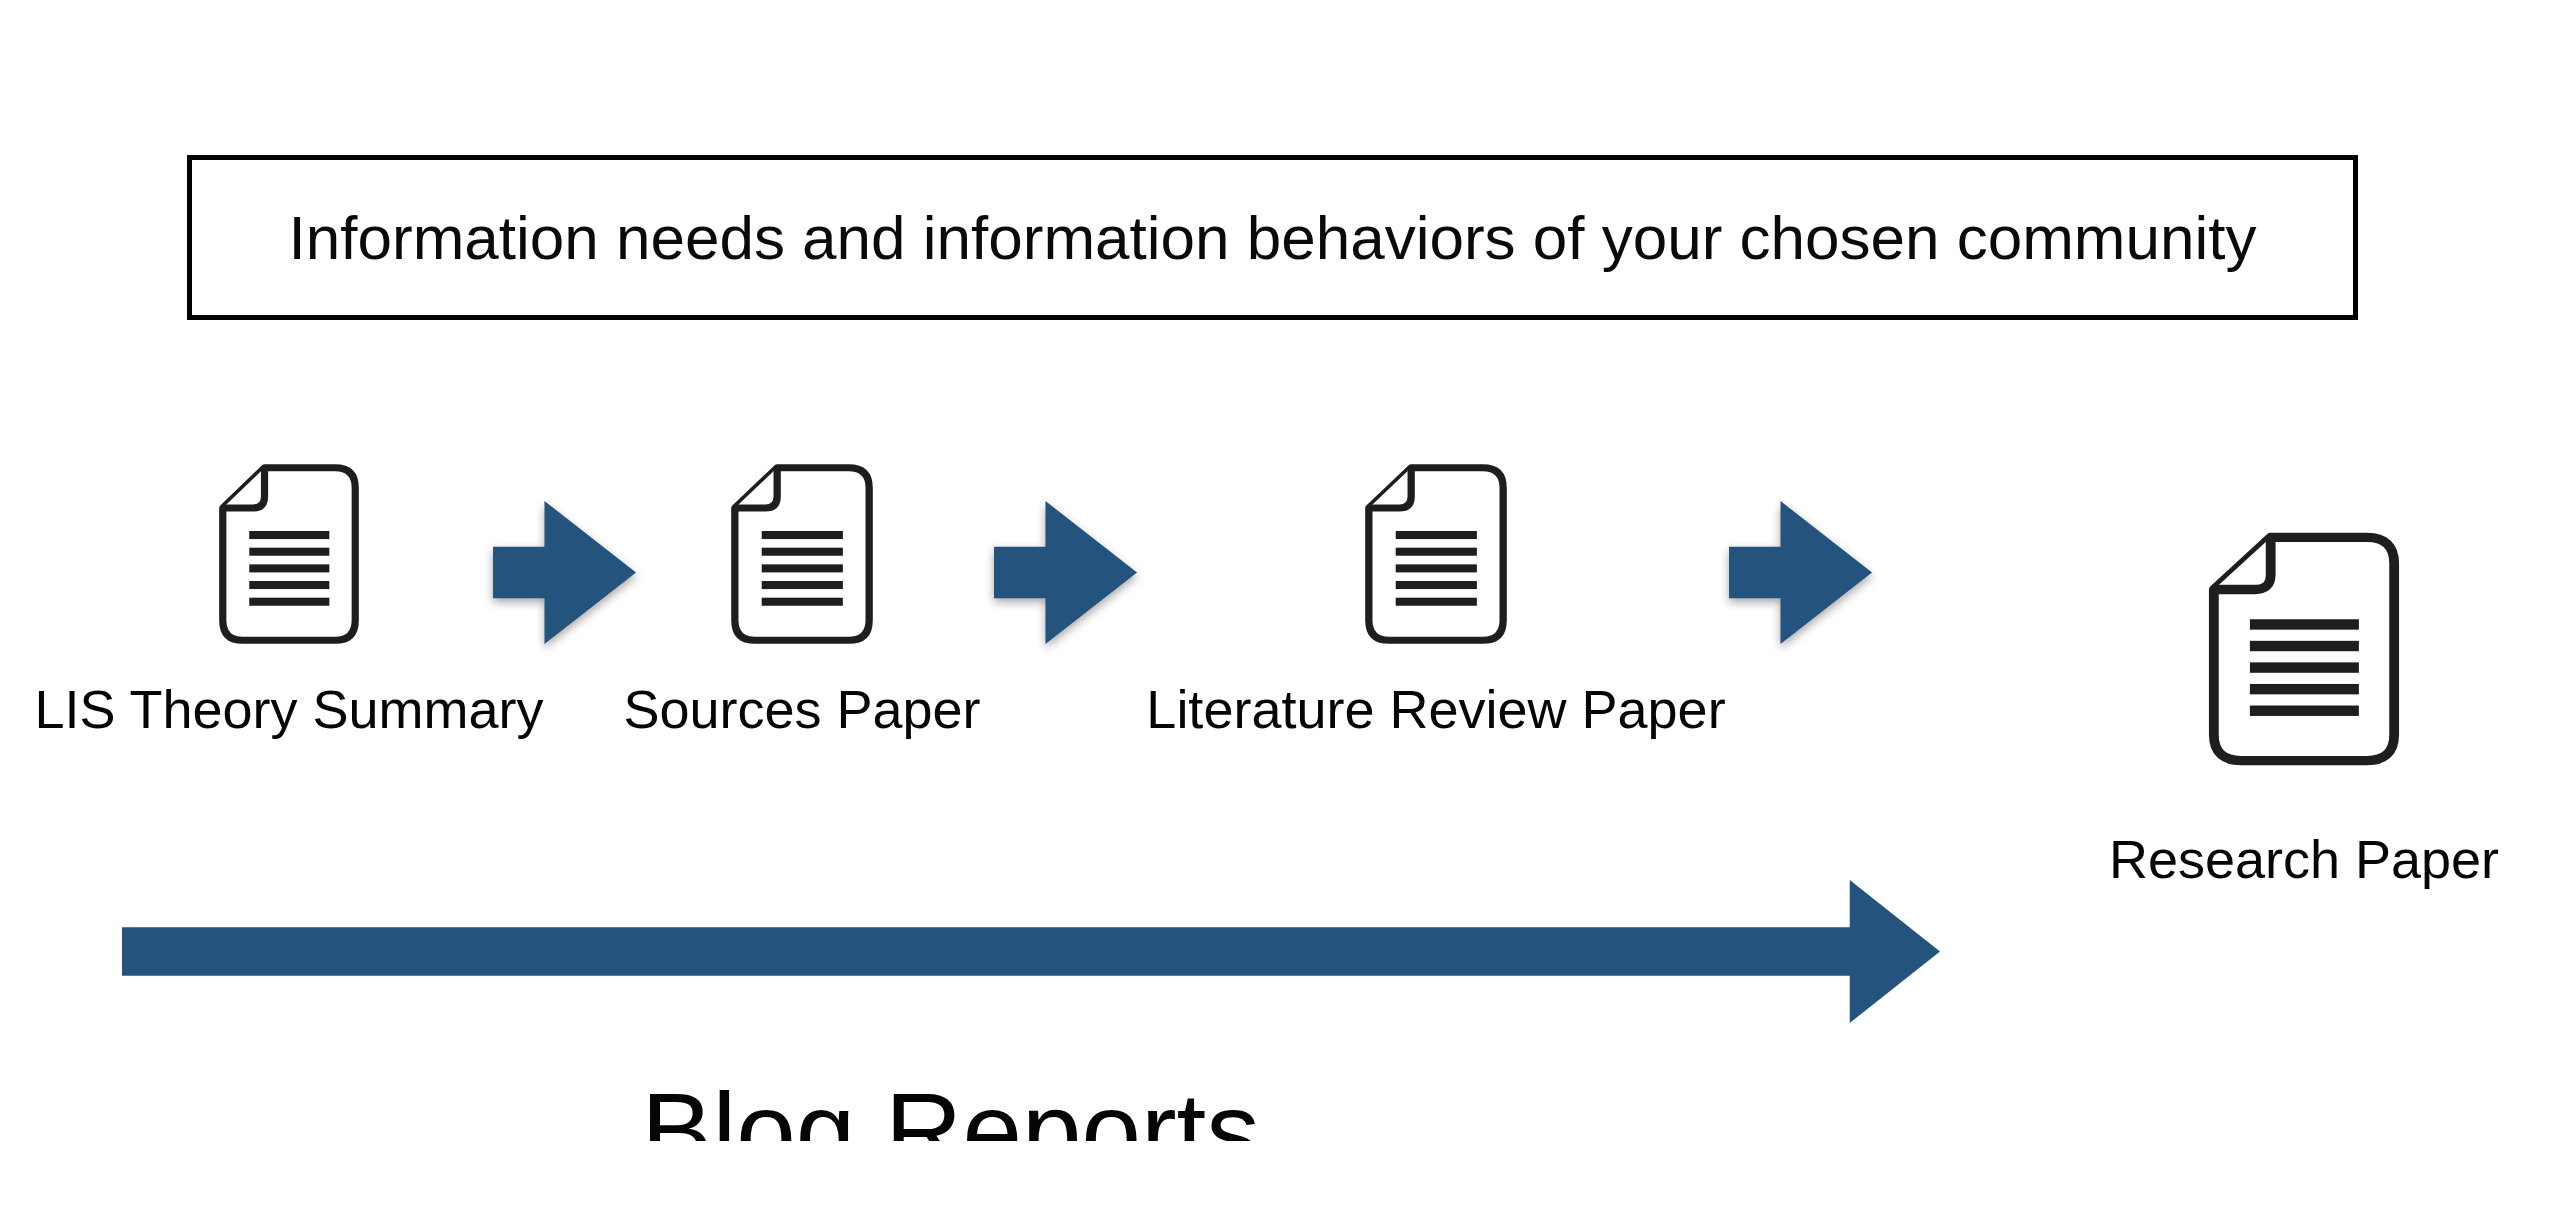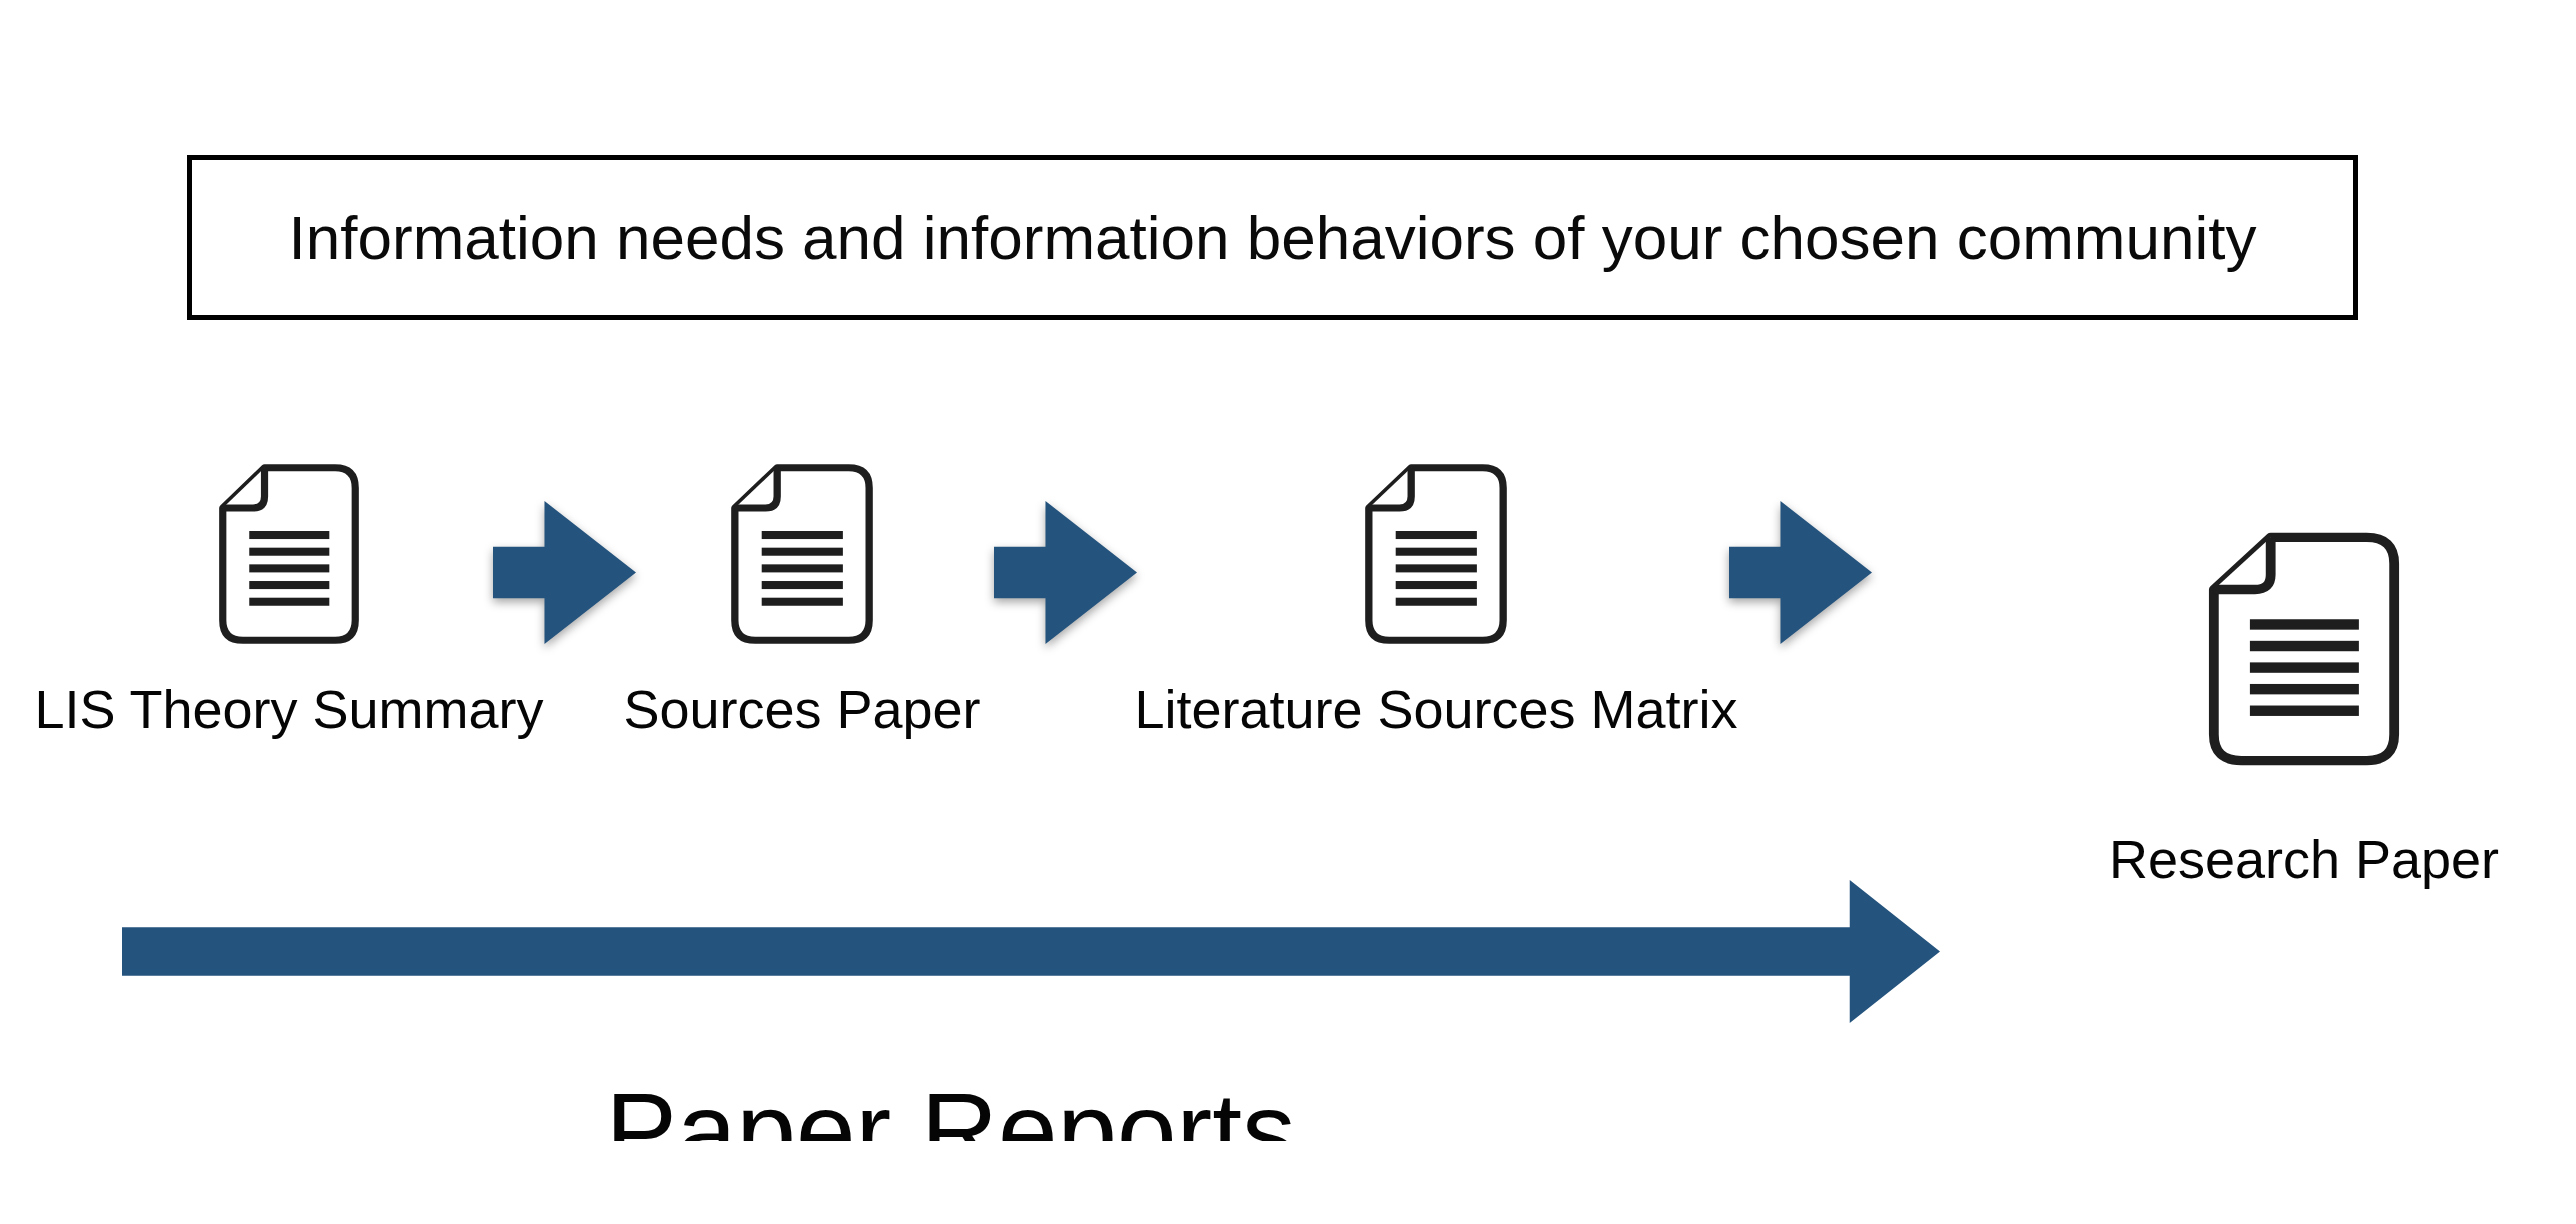--- a/index.html
+++ b/index.html
@@ -123,37 +123,37 @@
     <svg viewBox="0 0 200 200" preserveAspectRatio="none">
       <path class="accent-fill" d="M0 64 H72 V0 L200 100 L72 200 V136 H0 Z"></path>
     </svg>
   </div>
 
   <div class="doc-icon doc-3">
     <svg viewBox="0 0 100 128" preserveAspectRatio="none">
         <use href="#doc-glyph"></use>
       </svg>
   </div>
-  <div class="step-label label-3">Literature Sources Matrix</div>
+  <div class="step-label label-3">Literature Review Paper</div>
 
   <div class="flow-arrow arrow-3">
     <svg viewBox="0 0 200 200" preserveAspectRatio="none">
       <path class="accent-fill" d="M0 64 H72 V0 L200 100 L72 200 V136 H0 Z"></path>
     </svg>
   </div>
 
   <div class="doc-icon doc-4">
     <svg viewBox="0 0 100 128" preserveAspectRatio="none">
         <use href="#doc-glyph"></use>
       </svg>
   </div>
   <div class="step-label label-4">Research Paper</div>
 
   <div class="timeline-arrow">
     <svg viewBox="0 0 2538 200" preserveAspectRatio="none">
       <path class="accent-fill" d="M0 66 H2412 V0 L2538 100 L2412 200 V134 H0 Z"></path>
     </svg>
   </div>
 
-  <div class="blog-label">Paper Reports</div>
+  <div class="blog-label">Blog Reports</div>
 
 </div>
 
 
 </body></html>

